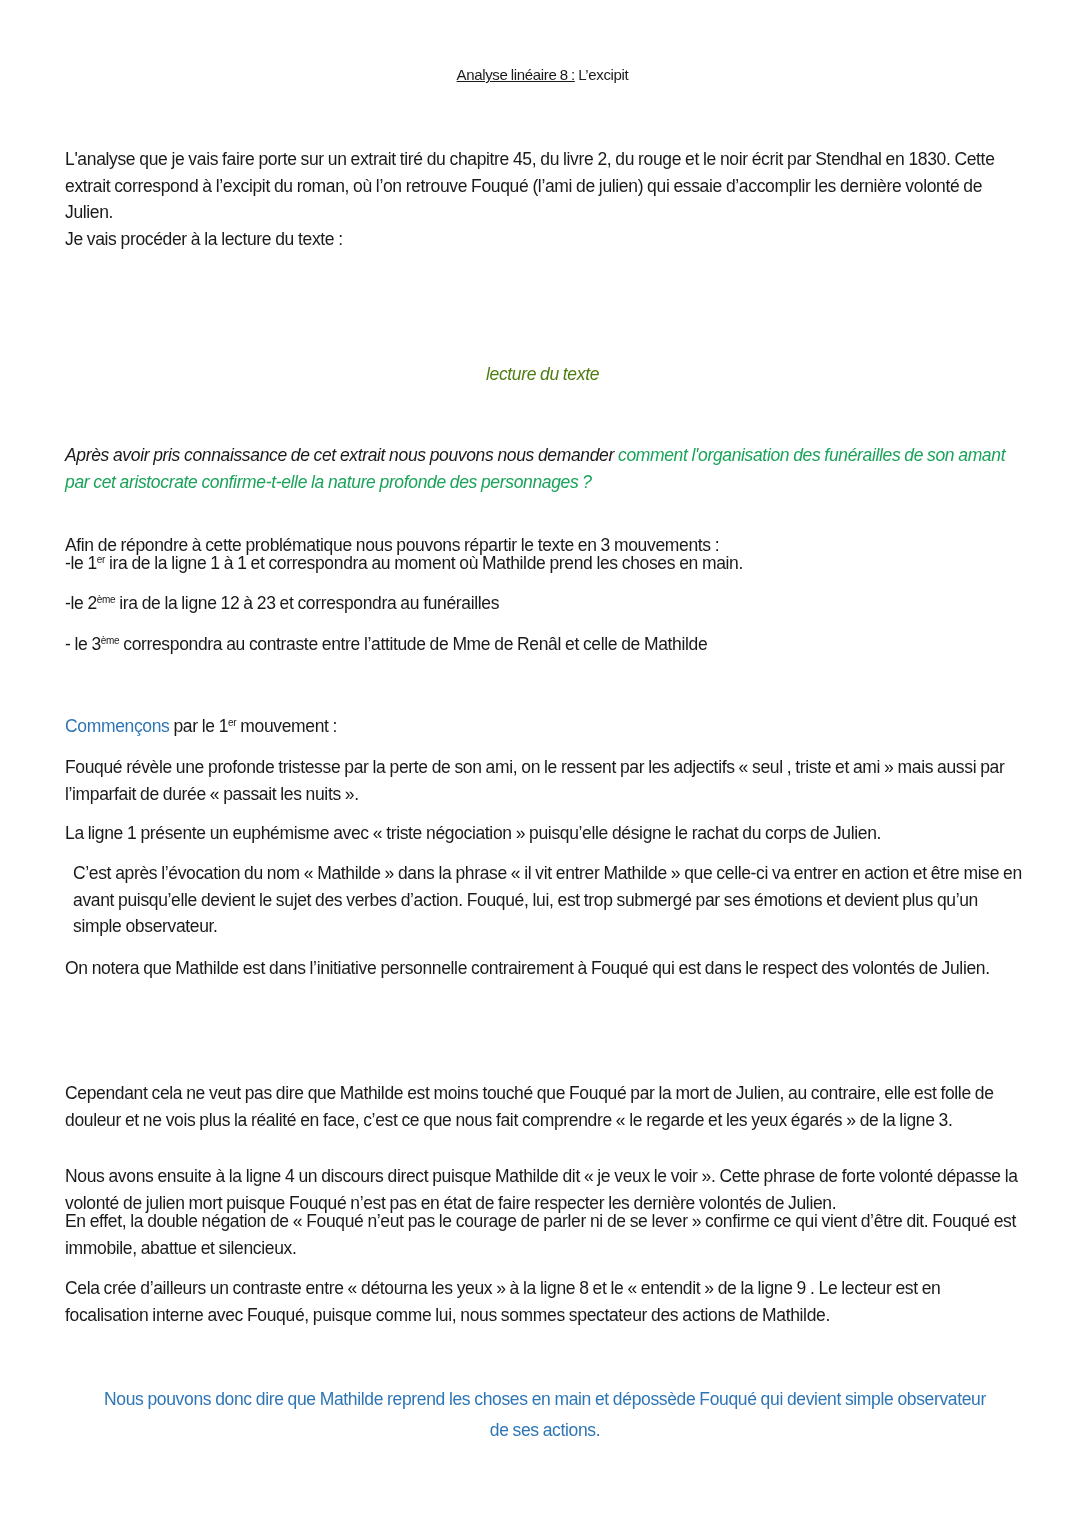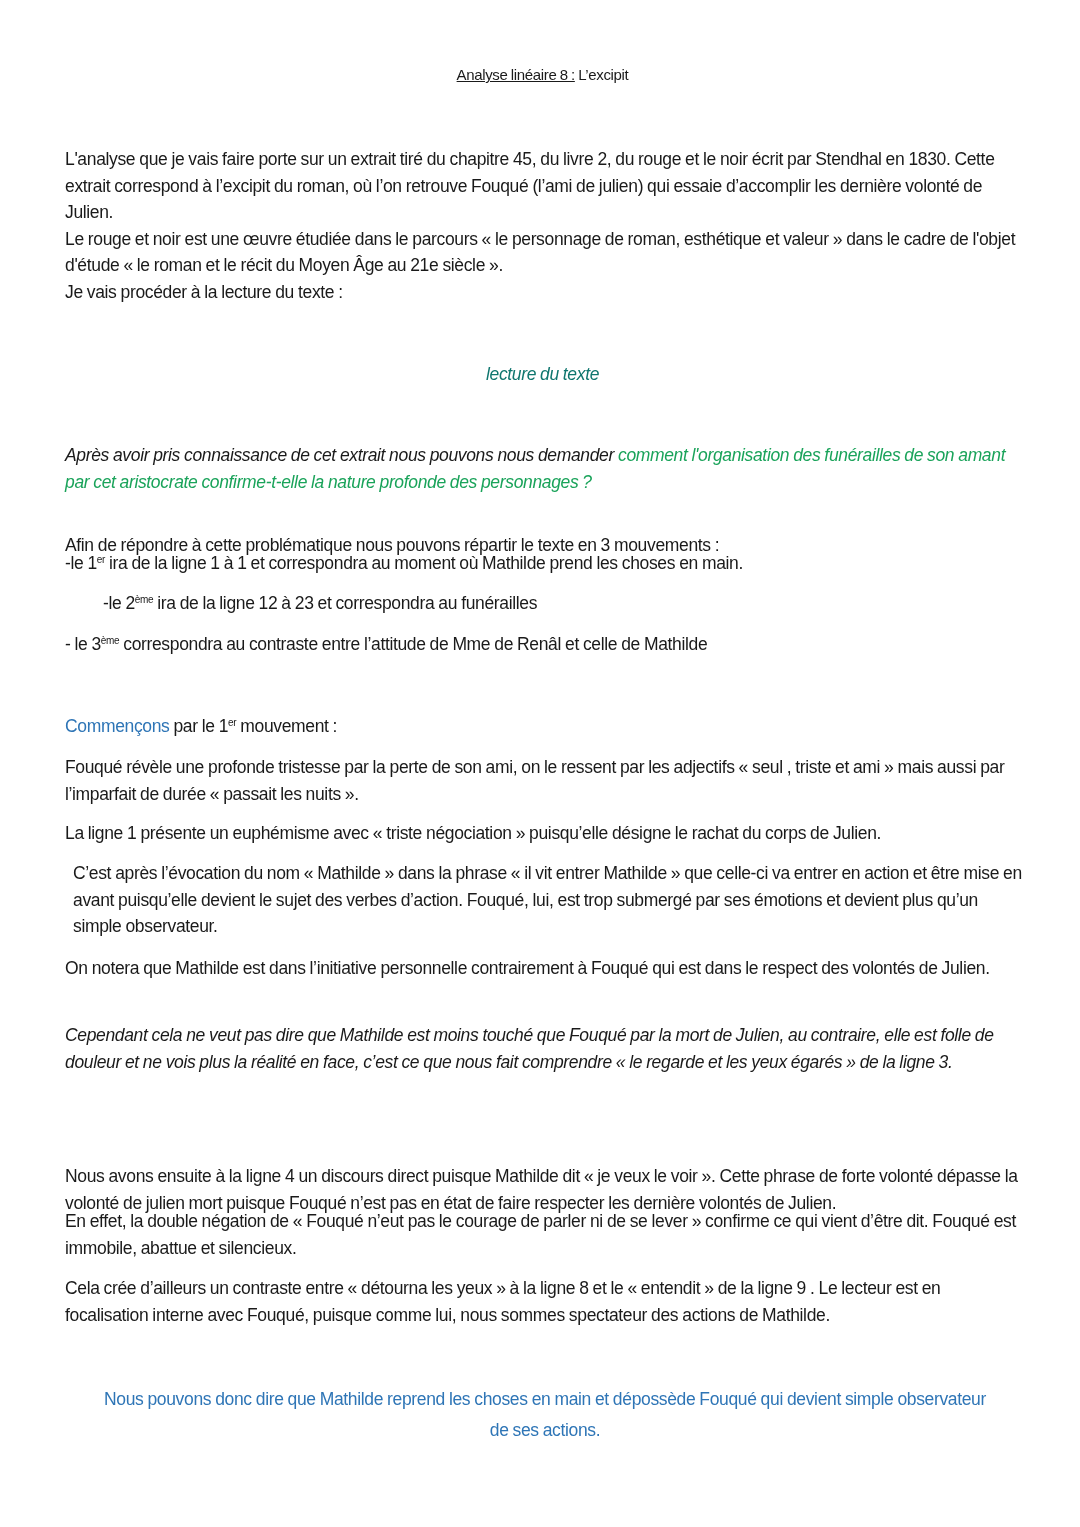--- a/index.html
+++ b/index.html
@@ -33,57 +33,56 @@
       font-size: 15px;
     }
     .title .u { text-decoration: underline; }
     .block {
       position: absolute;
       left: 0;
       width: 955px;
       line-height: 26.6px;
     }
     .block p { margin: 0; }
-    .red { color: #0f766e; font-style: italic; }
+    .red { color: #4d7c0f; font-style: italic; }
     .green { color: #1aa35a; }
     .blue { color: #2e75b6; }
     .center { text-align: center; }
     sup { font-size: 10px; line-height: 0; vertical-align: 6px; }
   </style>
 </head>
 <body>
 
 <div class="page">
 
   <div class="title">
     <span class="u">Analyse linéaire 8 :</span><span> L’excipit</span>
   </div>
 
   <div class="block" style="top:146px;">
     <p> L'analyse que je vais faire porte sur un extrait tiré du chapitre 45, du livre 2, du rouge et le noir écrit par Stendhal en 1830.  Cette extrait correspond à l’excipit du roman, où l’on retrouve Fouqué (l’ami de julien) qui essaie d’accomplir les dernière volonté de Julien.</p>
-    <p>Le rouge et noir est une œuvre étudiée dans le parcours « le personnage de roman, esthétique et valeur » dans le cadre de l'objet d'étude « le roman et le récit du Moyen Âge au 21e siècle ».</p>
     <p>Je vais procéder à la lecture du texte :</p>
   </div>
 
   <div class="block center" style="top:361px;">
     <p class="red">lecture du texte</p>
   </div>
 
   <div class="block" style="top:442px;font-style:italic;">
     <p><span>Après avoir pris connaissance de cet extrait nous pouvons nous demander </span><span class="green">comment l'organisation des funérailles de son amant par cet aristocrate confirme-t-elle la nature profonde des personnages ?</span></p>
   </div>
 
   <div class="block" style="top:532px;">
     <p>Afin de répondre à cette problématique nous pouvons répartir le texte en 3 mouvements :</p>
   </div>
 
   <div class="block" style="top:550px;">
     <p><span>-le 1</span><sup>er</sup><span> ira de la ligne 1 à 1 et correspondra au moment où Mathilde prend les choses en main.</span></p>
   </div>
-  <div class="block" style="top:590px;margin-left:38px;">
+  <div class="block" style="top:590px;">
     <p><span>-le 2</span><sup>ème</sup><span> ira de la ligne 12 à 23  et correspondra au funérailles</span></p>
   </div>
   <div class="block" style="top:631px;">
     <p><span>- le 3</span><sup>ème</sup><span> correspondra au contraste entre l’attitude de Mme de Renâl et celle de Mathilde</span></p>
   </div>
 
   <div class="block" style="top:713px;">
     <p><span class="blue">Commençons</span><span> par le 1</span><sup>er</sup><span> mouvement :</span></p>
   </div>
 
@@ -92,21 +91,21 @@
   </div>
   <div class="block" style="top:820px;">
     <p>La ligne 1 présente un euphémisme avec « triste négociation »  puisqu’elle désigne le rachat du corps de Julien.</p>
   </div>
   <div class="block" style="top:860px;margin-left:8px;">
     <p>C’est après l’évocation du nom «  Mathilde » dans la phrase « il vit entrer Mathilde » que celle-ci va entrer en action et être mise en avant puisqu’elle devient le sujet des verbes d’action. Fouqué, lui, est trop submergé par ses émotions et devient plus qu’un simple observateur.</p>
   </div>
   <div class="block" style="top:955px;">
     <p>On notera que Mathilde est dans l’initiative personnelle contrairement à Fouqué qui est dans le respect des volontés de Julien.</p>
   </div>
-  <div class="block" style="top:1022px;font-style:italic;">
+  <div class="block" style="top:1080px;">
     <p>Cependant cela ne veut pas dire que Mathilde est moins touché que Fouqué par la mort de Julien, au contraire, elle est folle de douleur et ne vois plus la réalité en face, c’est ce que nous fait comprendre « le regarde et les yeux égarés » de la ligne 3.</p>
   </div>
   <div class="block" style="top:1115px;margin-top:48px;">
     <p>Nous avons ensuite à la ligne 4 un discours direct puisque Mathilde dit «  je veux le voir ». Cette phrase de forte volonté dépasse la volonté de julien mort puisque Fouqué n’est pas en état de faire respecter les dernière volontés de Julien.</p>
   </div>
   <div class="block" style="top:1208px;">
     <p>En effet, la double négation de  «  Fouqué n’eut pas le courage de parler ni de se lever » confirme ce qui vient d’être dit. Fouqué est immobile, abattue et silencieux.</p>
   </div>
   <div class="block" style="top:1275px;">
     <p>Cela crée d’ailleurs un contraste entre « détourna les yeux » à la ligne 8 et le « entendit » de la ligne 9 . Le lecteur est en focalisation interne avec Fouqué, puisque comme lui, nous sommes spectateur des actions de Mathilde.</p>

